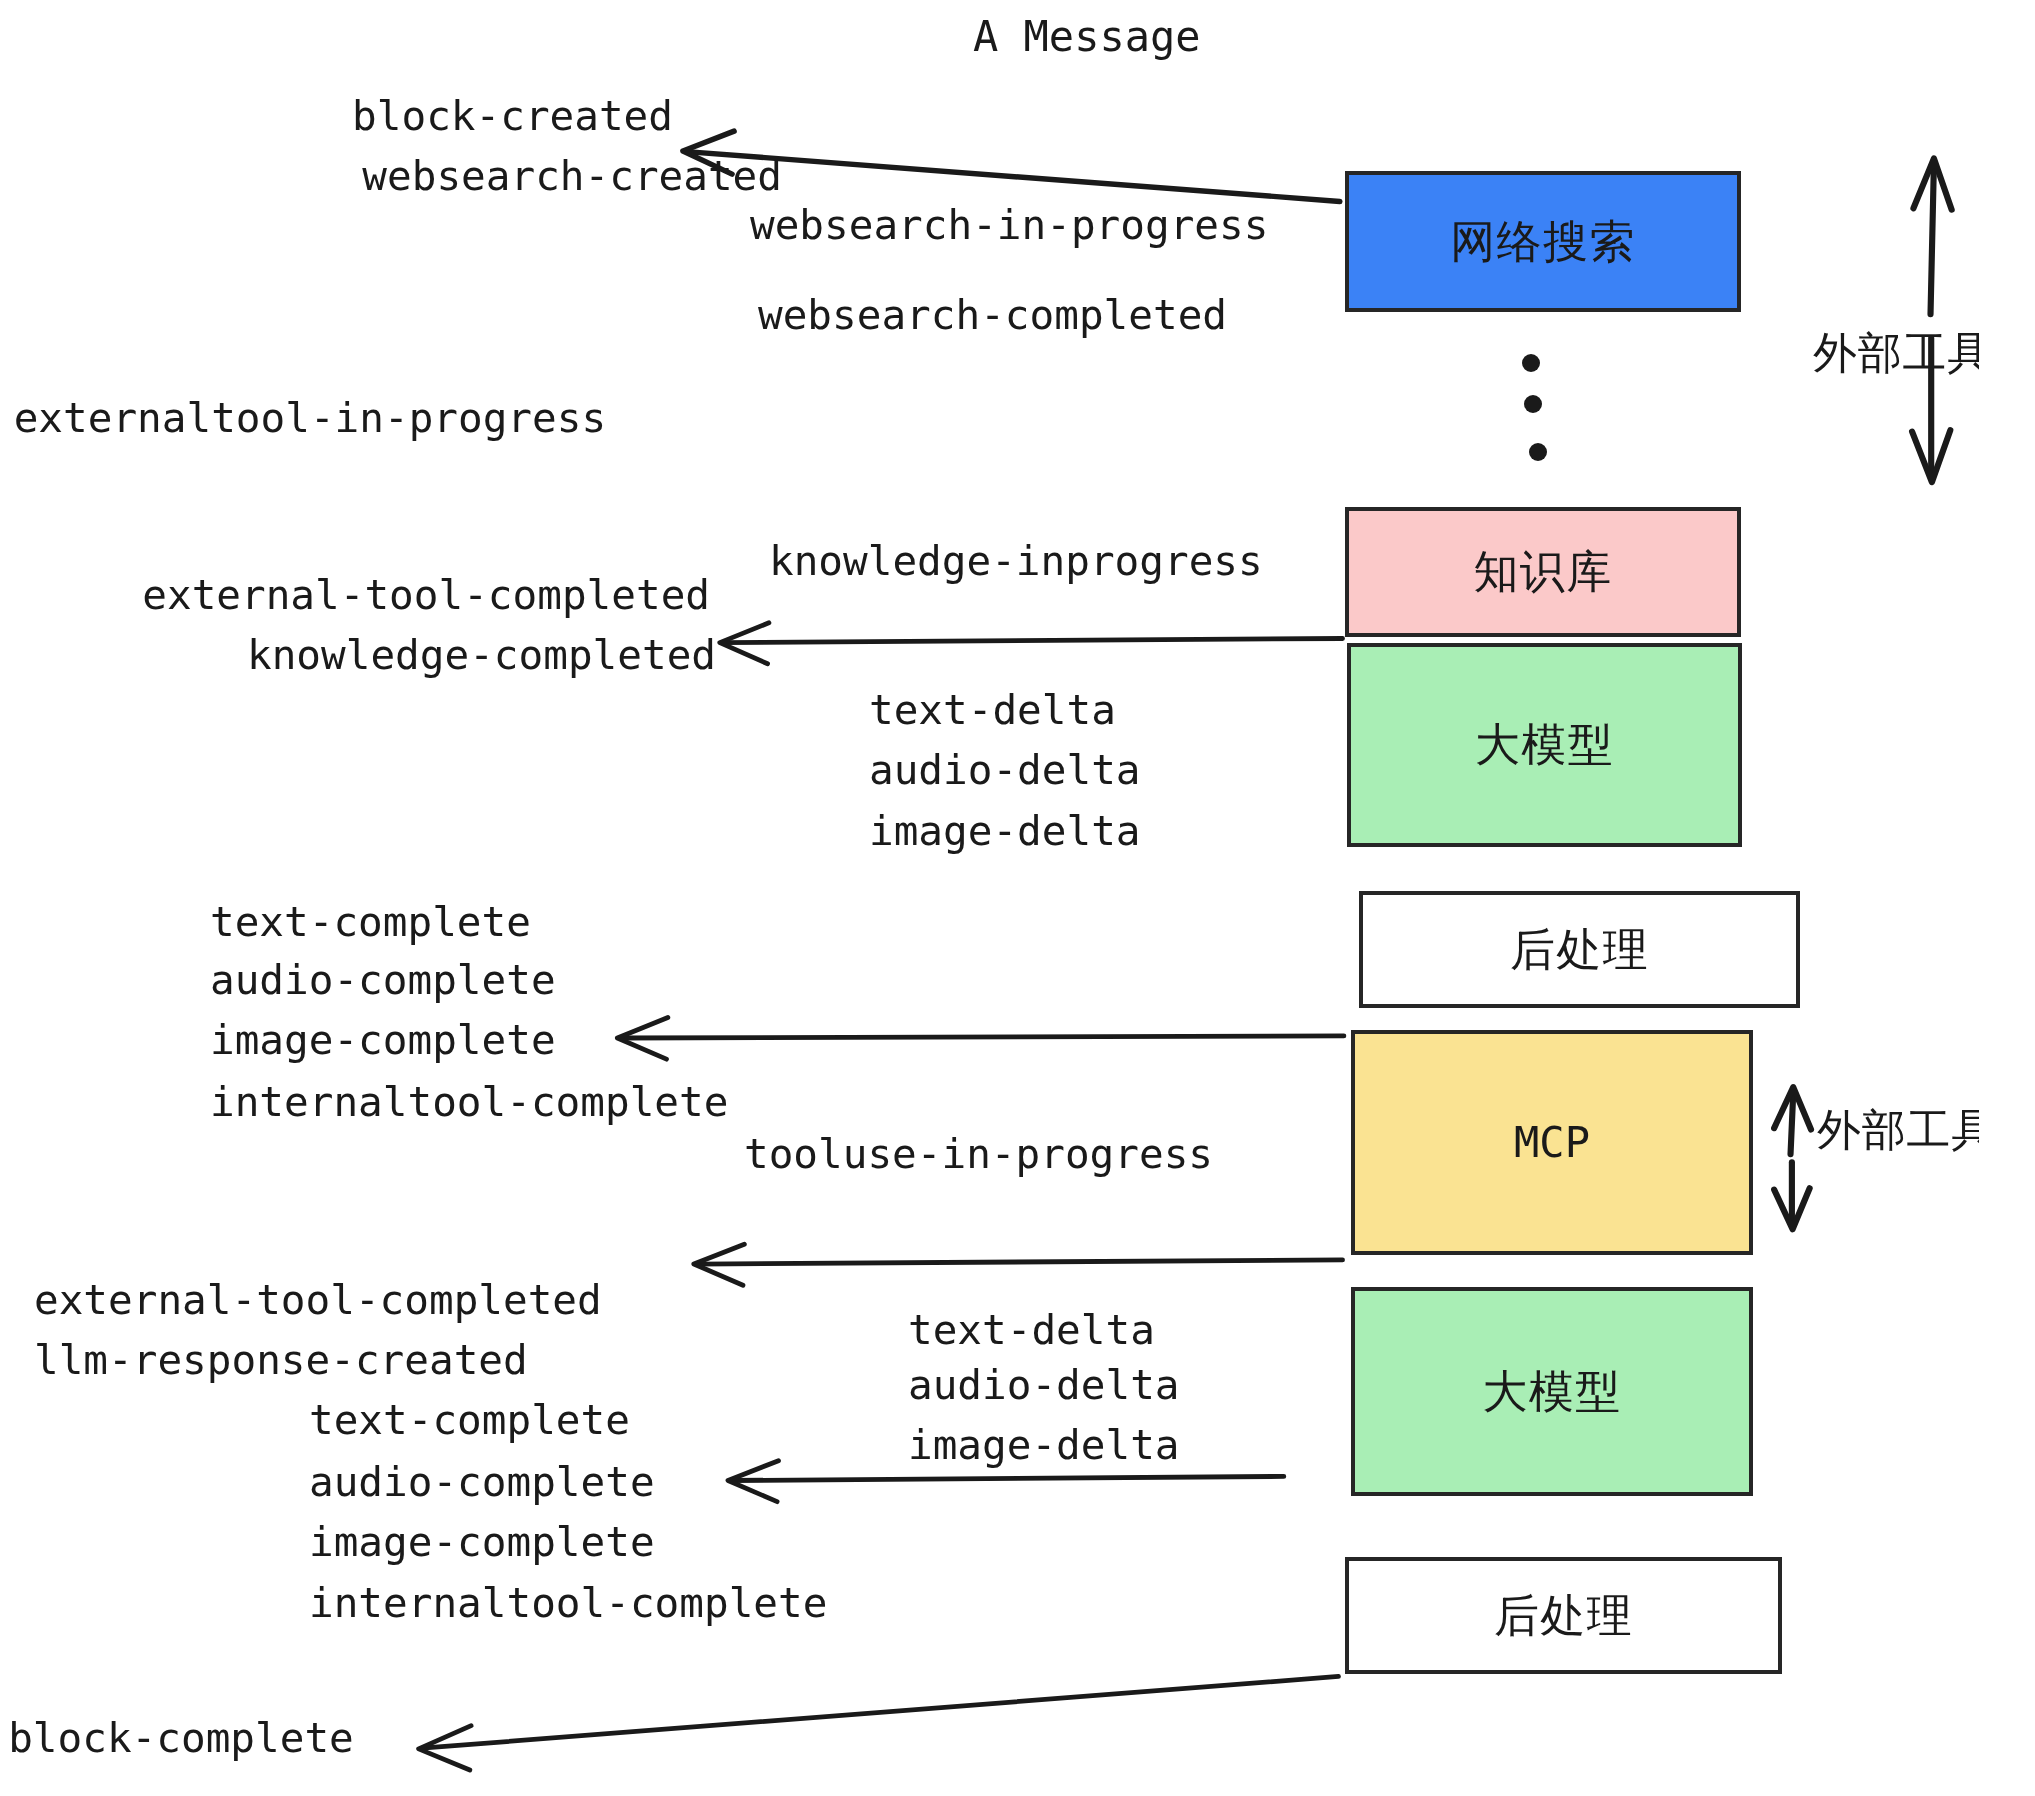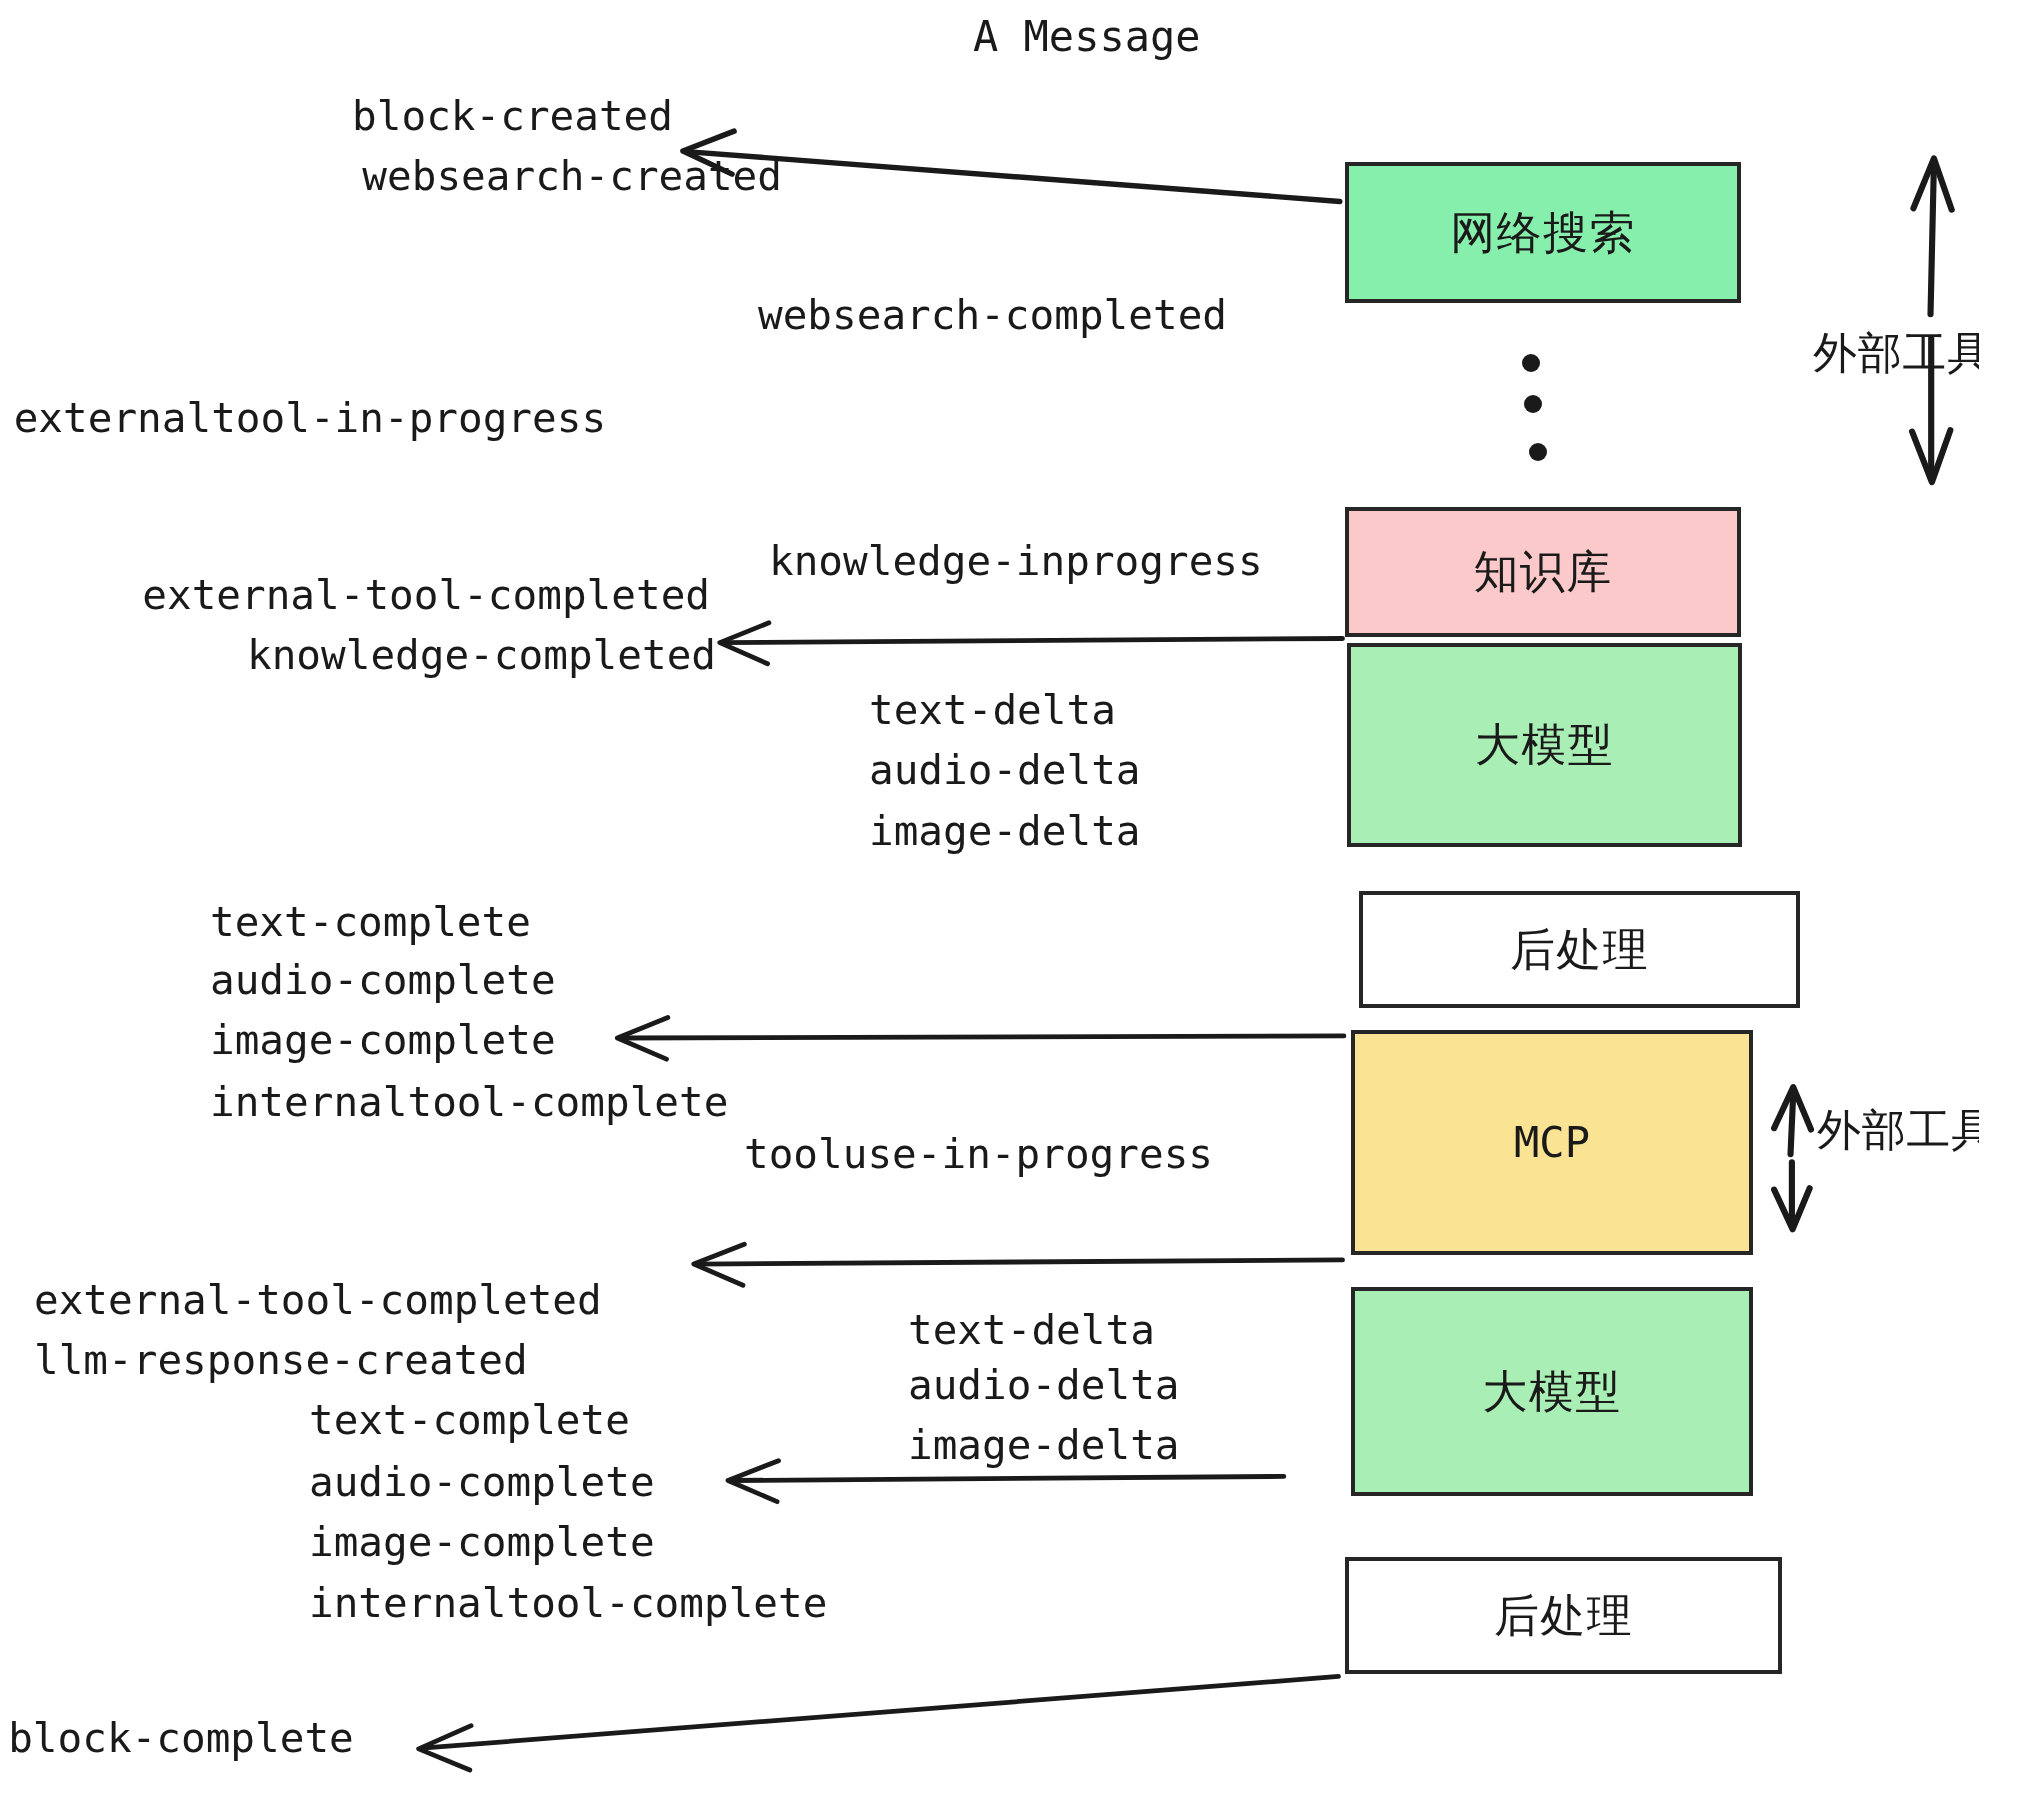--- a/index.html
+++ b/index.html
@@ -70,21 +70,21 @@
     fill:none;
   }
 </style>
 </head>
 <body>
 
 <div id="stage">
 
   <div class="title" style="left:973px; top:12.3px;">A Message</div>
 
-  <div class="box" style="left:1345px; top:162px; width:396px; height:141px; background:#86efac;">
+  <div class="box" style="left:1345px; top:171px; width:396px; height:141px; background:#3b82f6;">
     <span>网络搜索</span>
   </div>
 
   <div class="box" style="left:1345px; top:507px; width:396px; height:130px; background:#fbc9c9;">
     <span>知识库</span>
   </div>
 
   <div class="box" style="left:1347px; top:643px; width:395px; height:204px; background:#a9eeb5;">
     <span>大模型</span>
   </div>
@@ -107,20 +107,21 @@
 
   <div class="dot" style="left:1522px; top:354px;"></div>
   <div class="dot" style="left:1524px; top:395px;"></div>
   <div class="dot" style="left:1529px; top:443px;"></div>
 
   <div class="grplabel" style="left:1813px; top:324px;">外部工具</div>
   <div class="grplabel" style="left:1817px; top:1101px;">外部工具</div>
 
   <div class="evt r" style="left:673px; top:96px;">block-created</div>
   <div class="evt r" style="left:782px; top:156px;">websearch-created</div>
+  <div class="evt" style="left:750px; top:205px;">websearch-in-progress</div>
   <div class="evt" style="left:758px; top:295px;">websearch-completed</div>
   <div class="evt" style="left:769px; top:541px;">knowledge-inprogress</div>
 
   <div class="evt" style="left:13.7px; top:398px;">externaltool-in-progress</div>
   <div class="evt r" style="left:710px; top:575px;">external-tool-completed</div>
   <div class="evt r" style="left:716px; top:635px;">knowledge-completed</div>
 
   <div class="evt" style="left:869px; top:690px;">text-delta</div>
   <div class="evt" style="left:869px; top:750px;">audio-delta</div>
   <div class="evt" style="left:869px; top:811px;">image-delta</div>

